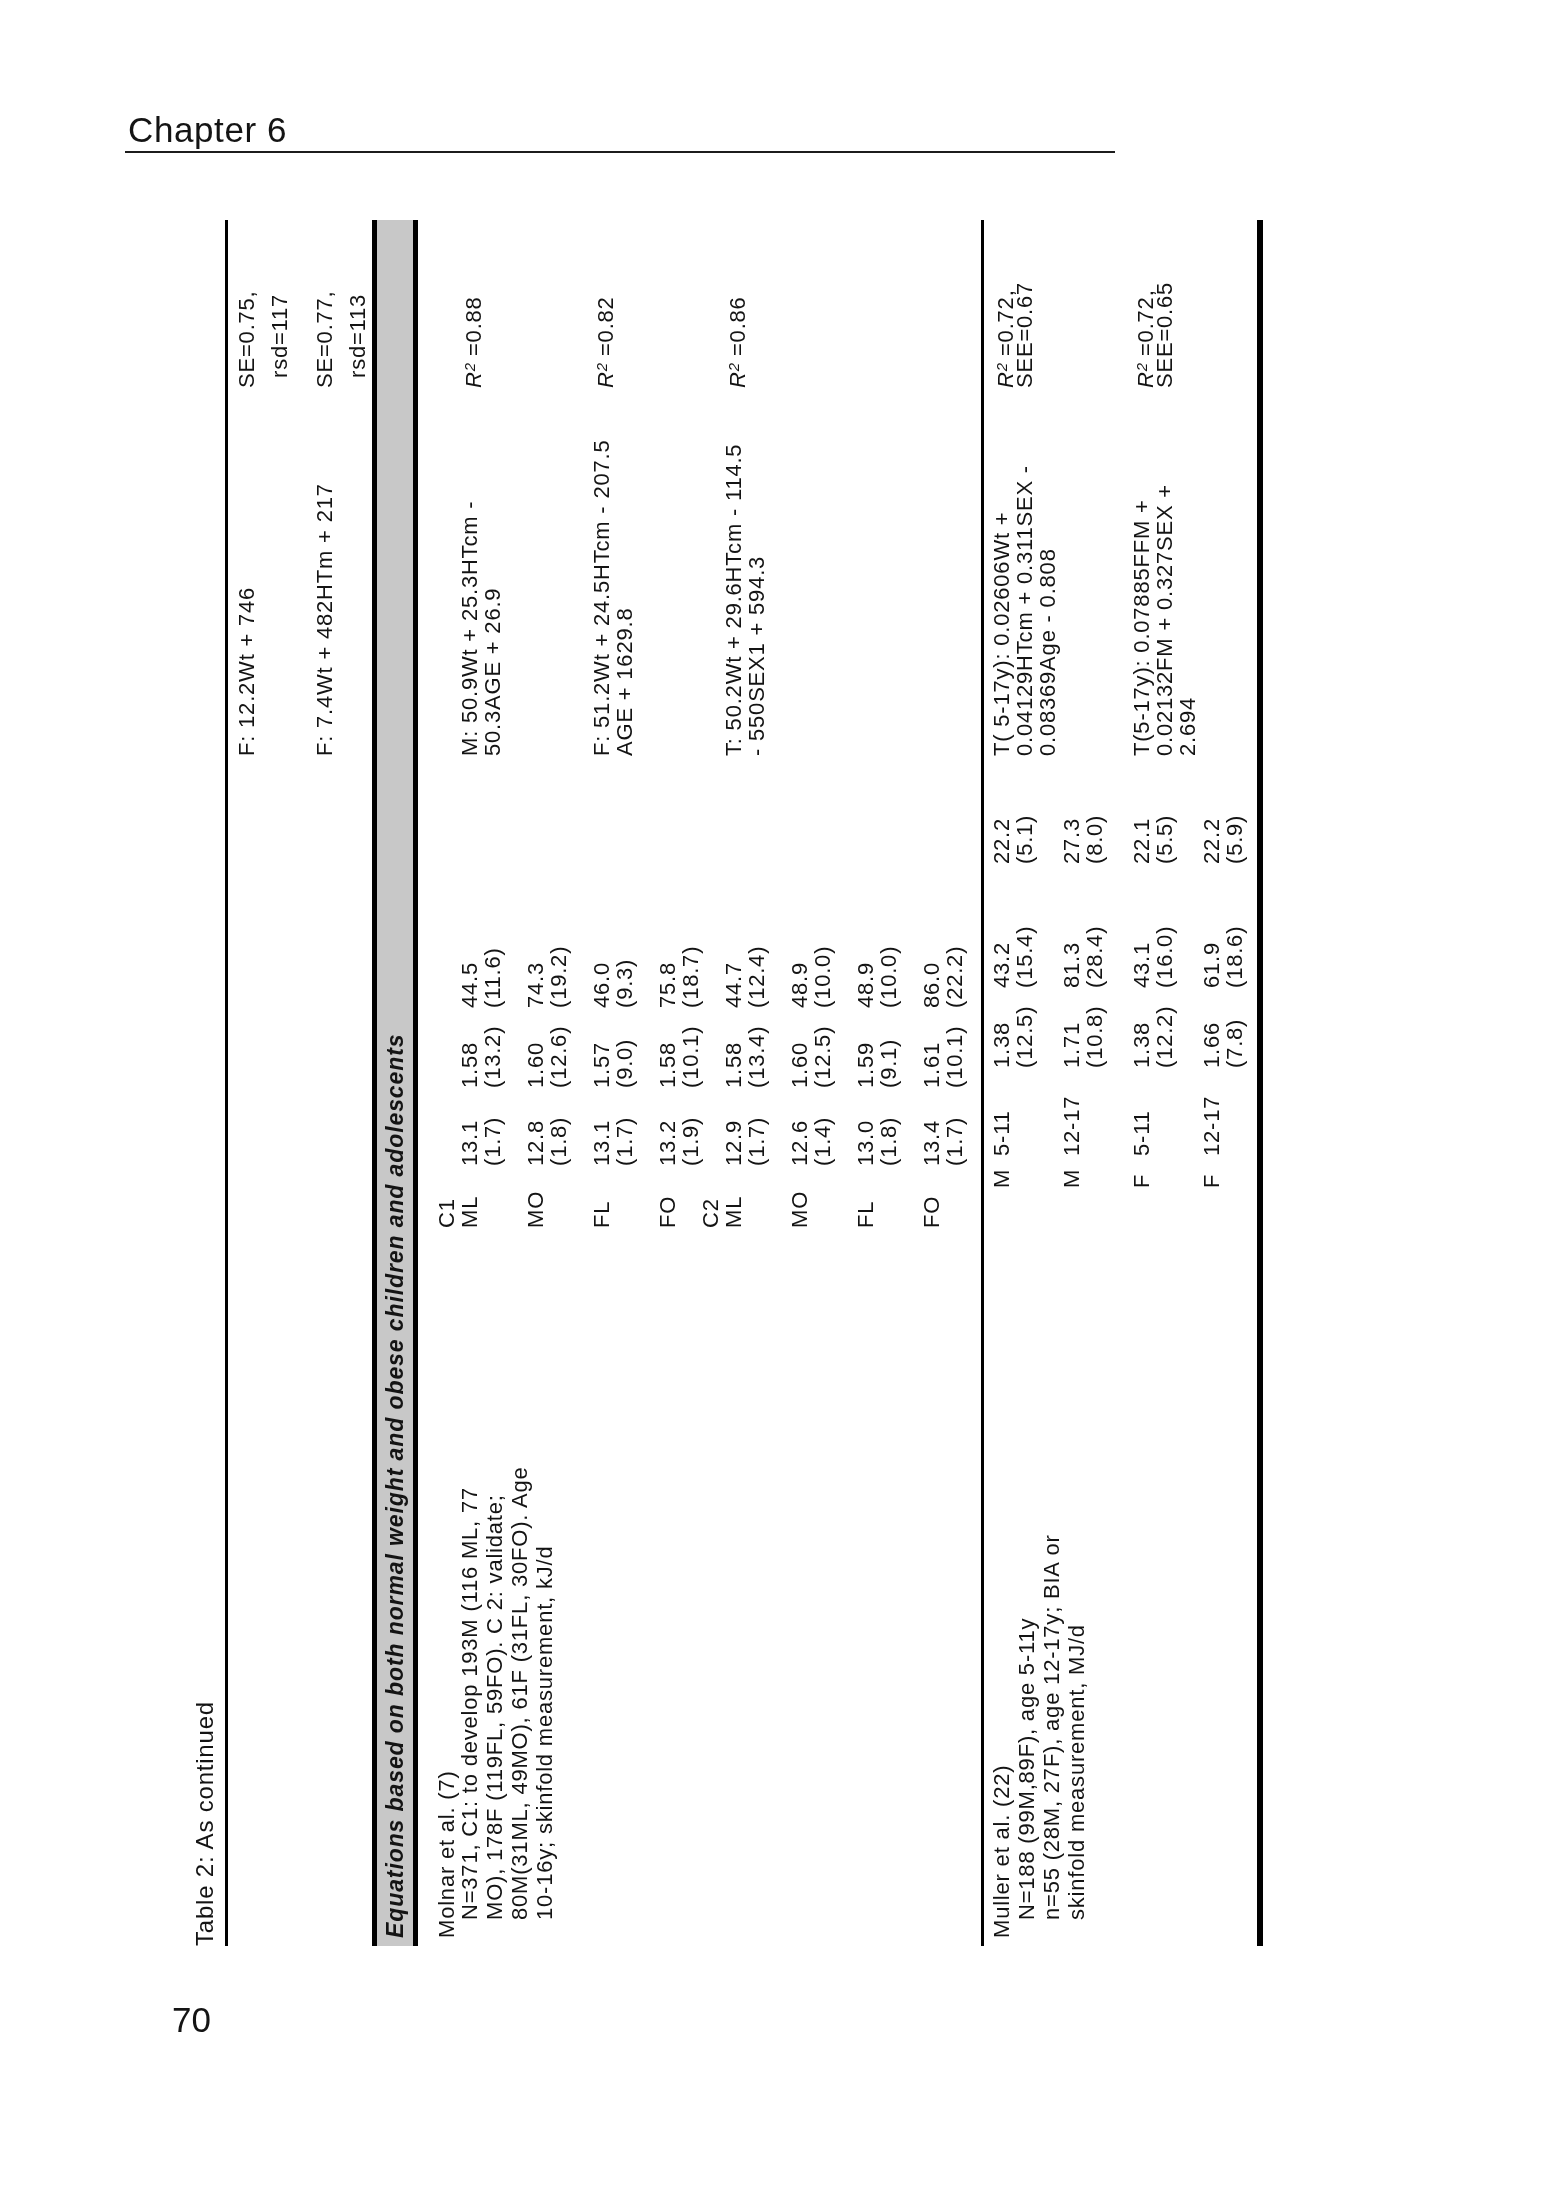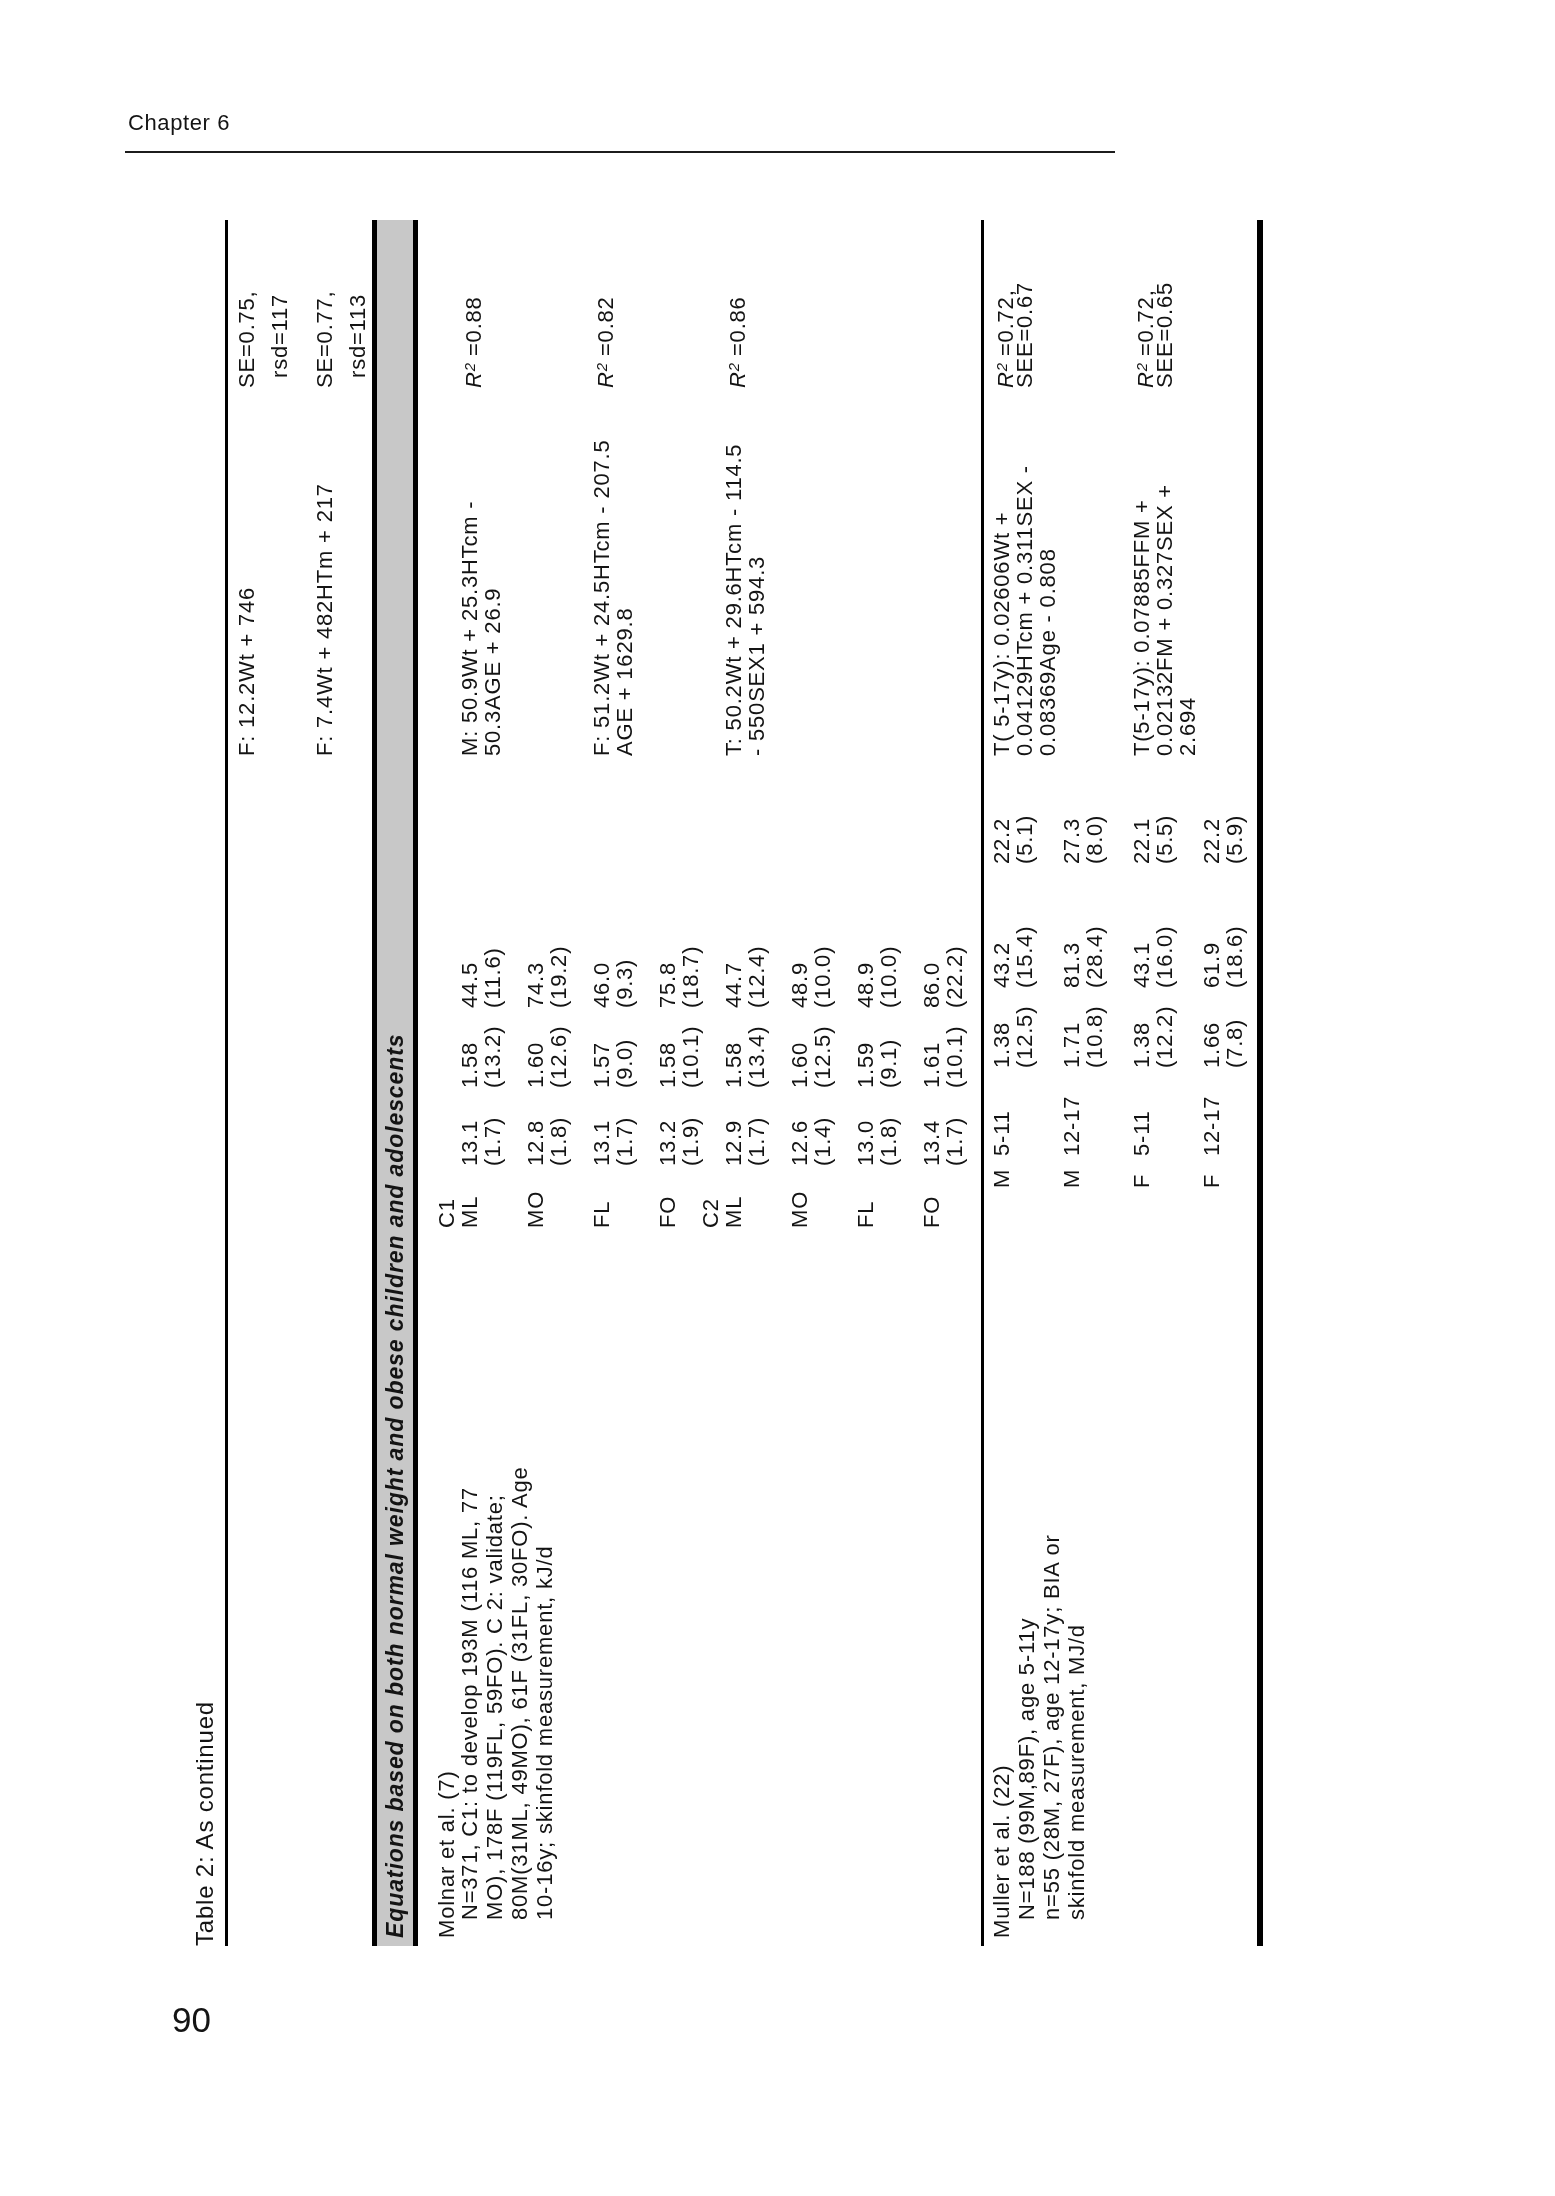--- a/index.html
+++ b/index.html
@@ -1,18 +1,18 @@
 <!DOCTYPE html>
 <html><head>
 <meta charset="utf-8">
 <style>
   html,body{margin:0;padding:0;background:#ffffff;}
   .page{position:relative;width:1555px;height:2196px;background:#fff;overflow:hidden;
         font-family:"Liberation Sans",sans-serif;color:#141414;}
-  .hdr{position:absolute;left:128px;top:110px;font-size:22px;letter-spacing:.6px;}
+  .hdr{position:absolute;left:128px;top:110px;font-size:35px;letter-spacing:.6px;}
   .hdr-rule{position:absolute;left:125px;top:151px;width:990px;height:2px;background:#1c1c1c;}
   .pageno{position:absolute;left:172px;top:2000px;font-size:35px;}
   
   .rot-wrap{position:absolute;left:191px;top:220px;width:1080px;height:1726px;}
   .canvas{position:absolute;left:0;top:0;width:1726px;height:1080px;
           transform:translate(0,1726px) rotate(-90deg);transform-origin:0 0;}
   .ln{position:absolute;white-space:nowrap;font-size:22px;letter-spacing:.8px;line-height:24px;}
   .t-title{font-size:24px;}
   .rule{position:absolute;background:#000;}
   .band{position:absolute;left:0;top:181px;width:1726px;height:36px;background:#c8c8c8;
@@ -20,21 +20,21 @@
   .band span{font-size:23px;font-weight:bold;font-style:italic;letter-spacing:.9px;padding-left:8px;white-space:nowrap;}
   .ln i{font-style:italic;}
   .ln sup{font-size:15px;font-style:italic;vertical-align:6px;letter-spacing:0;}
 </style>
 </head>
 <body>
 
 <div class="page">
   <div class="hdr">Chapter 6</div>
   <div class="hdr-rule"></div>
-  <div class="pageno">90</div>
+  <div class="pageno">70</div>
 
   <div class="rot-wrap">
     <div class="canvas" id="canvas">
       <div class="ln t-title" style="left:0;top:2px">Table 2: As continued</div>
       <div class="rule" style="left:0;top:34px;width:1726px;height:3px"></div>
       <div class="band">
         <span>Equations based on both normal weight and obese children and adolescents</span>
       </div>
       <div class="rule" style="left:0;top:790px;width:1726px;height:3px"></div>
       <div class="rule" style="left:0;top:1066px;width:1726px;height:6px"></div>

